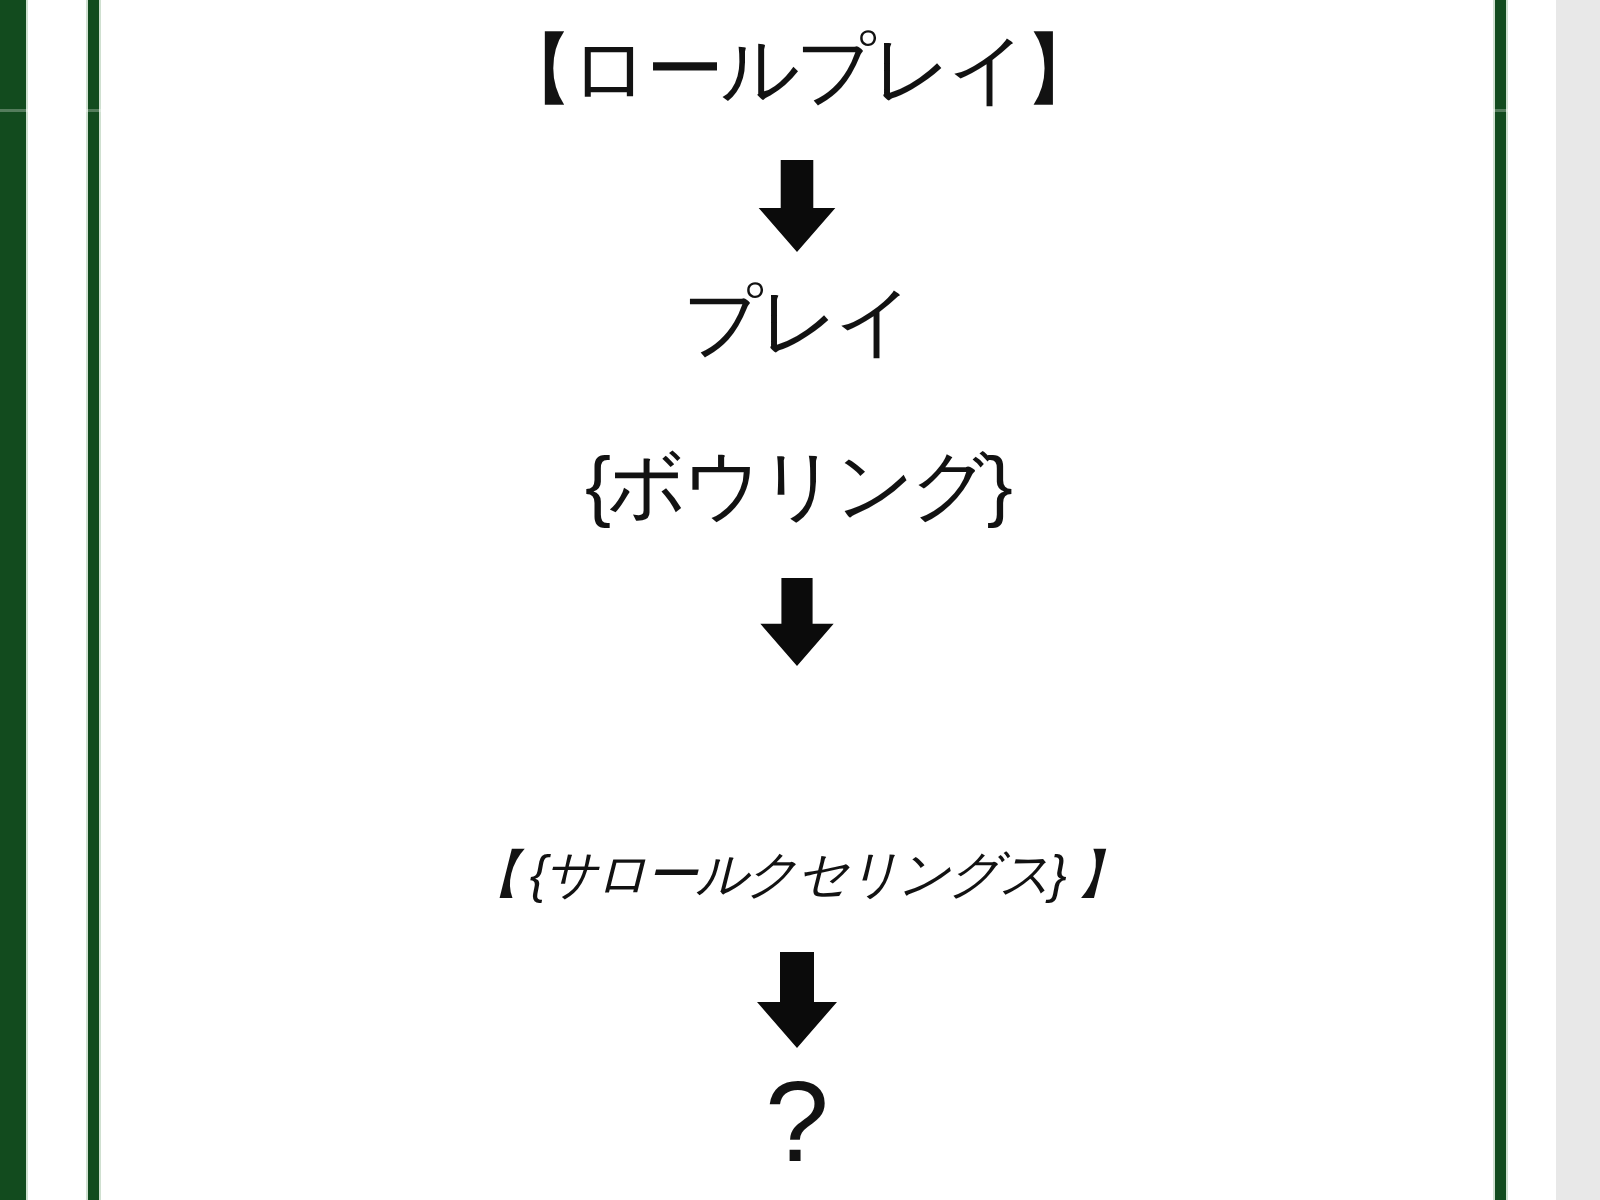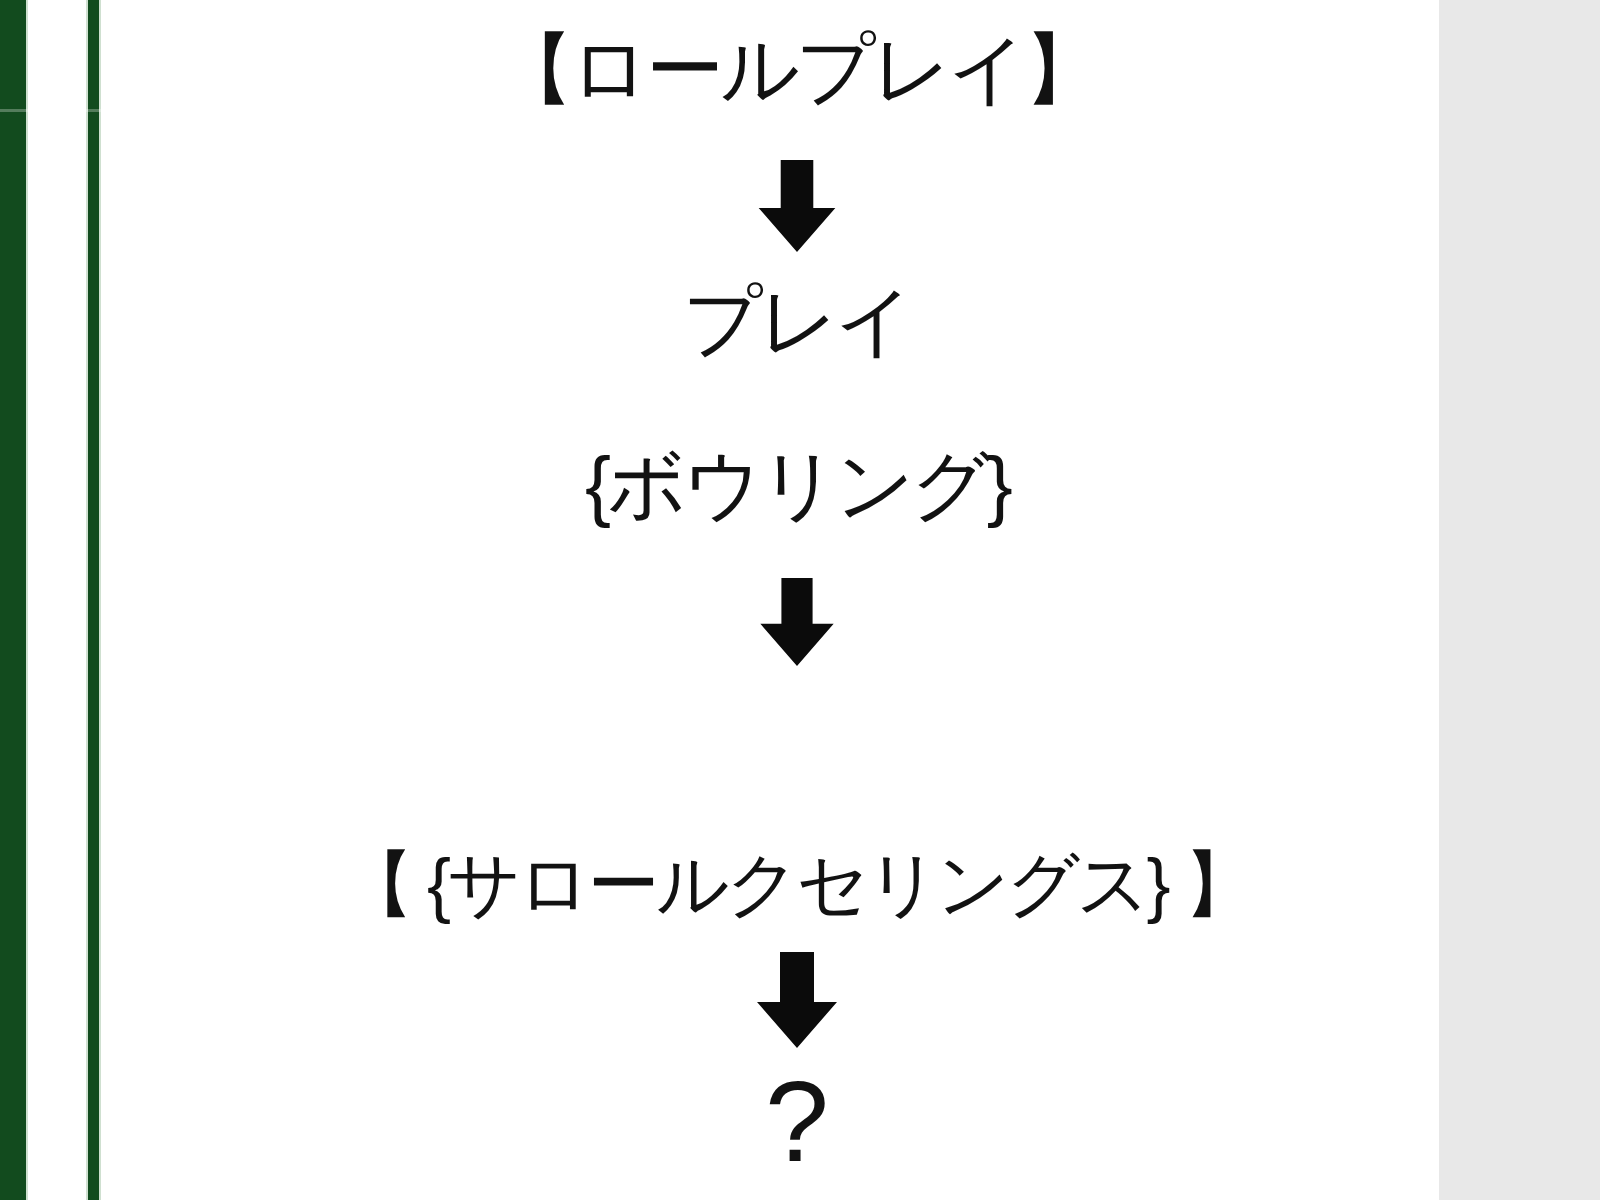--- a/index.html
+++ b/index.html
@@ -1,18 +1,18 @@
 <!DOCTYPE html>
 <html><head>
 <meta charset="utf-8">
 <style>
   html,body{margin:0;padding:0;background:#e8e8e8;}
   .stage{
     position:relative;
-    width:1439px;height:1200px;
+    width:1556px;height:1200px;
     background:#ffffff;
     overflow:hidden;
     font-family:"Liberation Sans","DejaVu Sans",sans-serif;
     color:#121212;
   }
   
   .vbar{
     position:absolute;top:0;bottom:0;
     background:#124b1e;
     box-sizing:border-box;
@@ -30,21 +30,21 @@
   
   .row{
     position:absolute;
     left:797px;
     transform:translateX(-50%);
     white-space:nowrap;
     line-height:1;
     text-align:center;
   }
   .big{font-size:78px;letter-spacing:-0.05em;}
-  .mid{font-size:72px;letter-spacing:-0.05em;}
+  .mid{font-size:52px;letter-spacing:-0.05em;font-style:italic;}
   .qmark{font-size:115px;letter-spacing:0;}
   .arrow-row{display:flex;justify-content:center;}
   .arrow-row svg{display:block;}
 </style>
 </head>
 <body>
 
 <div class="stage">
 
   <div class="vbar bar-left-outer"></div>

